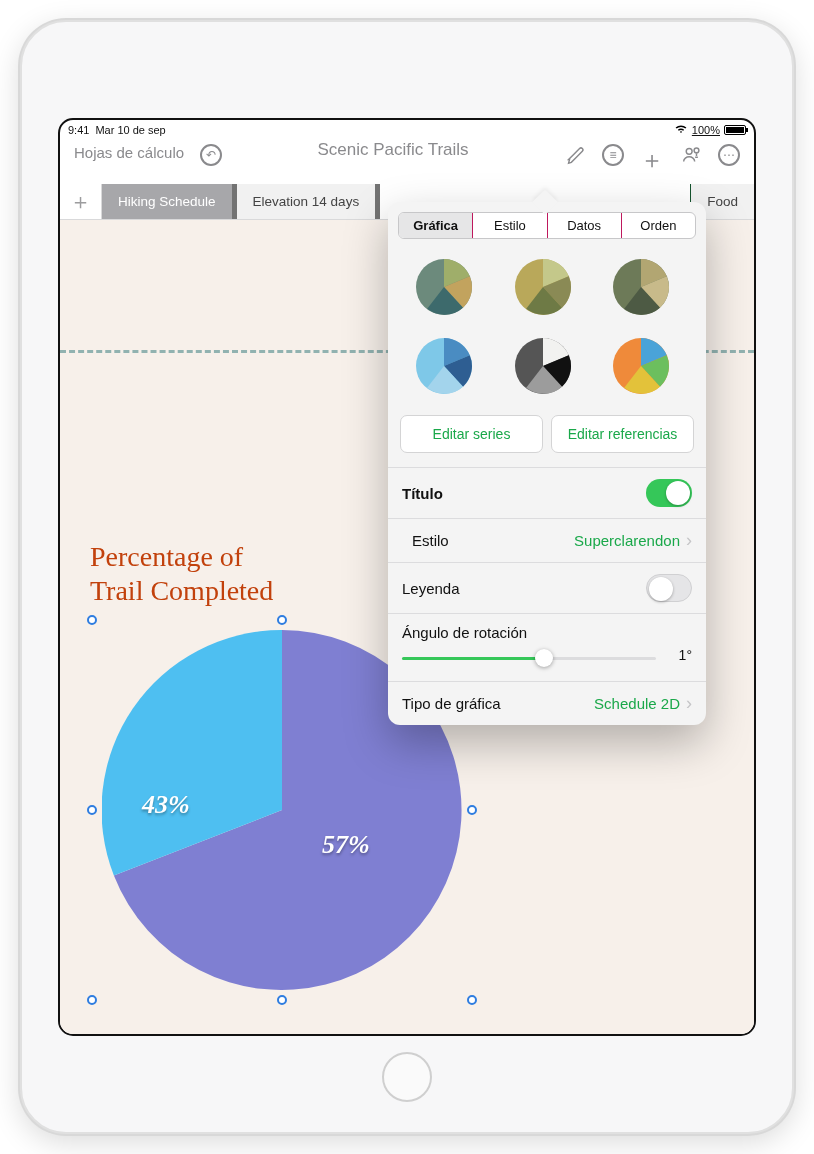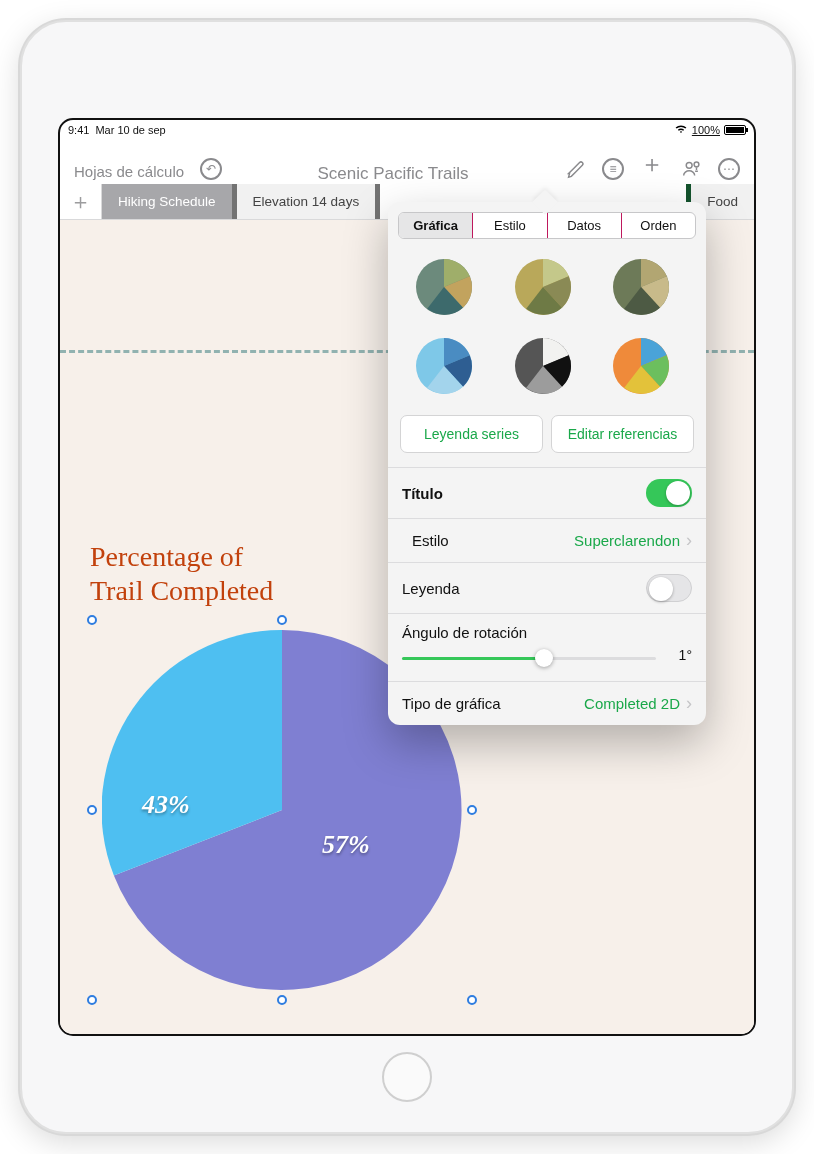--- a/index.html
+++ b/index.html
@@ -47,21 +47,21 @@
     font-size:11px; color:#111;
   }
   .status-bar .right { margin-left:auto; display:flex; align-items:center; gap:4px;text-decoration:underline; }
   .battery-outline { display:inline-block; width:22px; height:10px; border:1px solid #000; border-radius:2px; position:relative; }
   .battery-outline::after { content:''; position:absolute; right:-3px; top:2px; width:2px; height:4px; background:#000; }
   .battery-fill { position:absolute; left:1px; top:1px; bottom:1px; right:1px; background:#000; }
 
   
   .toolbar {
     height:44px;
-    display:flex; align-items:flex-end;
+    display:flex; align-items:flex-start;
     padding:0 8px;
     font-size:15px;
     color:#8a8a8d;
     gap:4px;
   }
   .tb-btn {
     color:#8a8a8d;
     padding:4px 6px;
     display:flex; align-items:center; justify-content:center;
   }
@@ -84,21 +84,21 @@
     color:#9c9c9e;font-size:22px;font-weight:300;
     border-right:1px solid #d9d9da;
   }
   .sheet-tab {
     padding:0 16px; display:flex;align-items:center;
     font-size:13.5px; color:#444;
     border-right:5px solid #737373;
     background:#f1f1f1;
   }
   .sheet-tab.active { background:#a7a7aa; color:#fff; }
-  .sheet-tab.food { margin-left:auto; border-left:5px solid #14532d; border-right:none; }
+  .sheet-tab.food { margin-left:auto; border-left:1px solid #14532d; border-right:none; }
 
   
   .canvas {
     position:absolute;
     top:100px; left:0; right:0; bottom:0;
     background:#f7f0ea;
   }
   .dashed-line {
     position:absolute;
     top:130px; left:0; right:0;
@@ -375,21 +375,21 @@
             </svg></span>
         <span><svg viewBox="0 0 10 10">
               <circle cx="5" cy="5" r="5" fill="#ef8a3a"></circle>
               <path d="M5 5 L5 0 A5 5 0 0 1 9.6 3.1 Z" fill="#4aa3d8"></path>
               <path d="M5 5 L9.6 3.1 A5 5 0 0 1 8.4 8.7 Z" fill="#6cbf5e"></path>
               <path d="M5 5 L8.4 8.7 A5 5 0 0 1 2 8.9 Z" fill="#e3c23a"></path>
             </svg></span>
       </div>
 
       <div class="btn-row">
-        <button class="pill-btn">Leyenda series</button>
+        <button class="pill-btn">Editar series</button>
         <button class="pill-btn">Editar referencias</button>
       </div>
 
       <div class="row">
         <span class="label" style="font-weight:600">Título</span>
         <div class="toggle on">
             <div class="knob"></div>
           </div>
       </div>
       <div class="row">
@@ -411,21 +411,21 @@
         <div class="slider">
           <div class="track"></div>
           <div class="fill"></div>
           <div class="thumb"></div>
           <span class="deg">1°</span>
         </div>
       </div>
 
       <div class="row" style="border-bottom-left-radius:12px;border-bottom-right-radius:12px">
         <span class="label">Tipo de gráfica</span>
-        <span class="value">Completed 2D</span>
+        <span class="value">Schedule 2D</span>
         <span class="chevron">›</span>
       </div>
     </div>
 
   </div>
 
   <div class="home-btn"></div>
 </div>
 
 </body></html>

